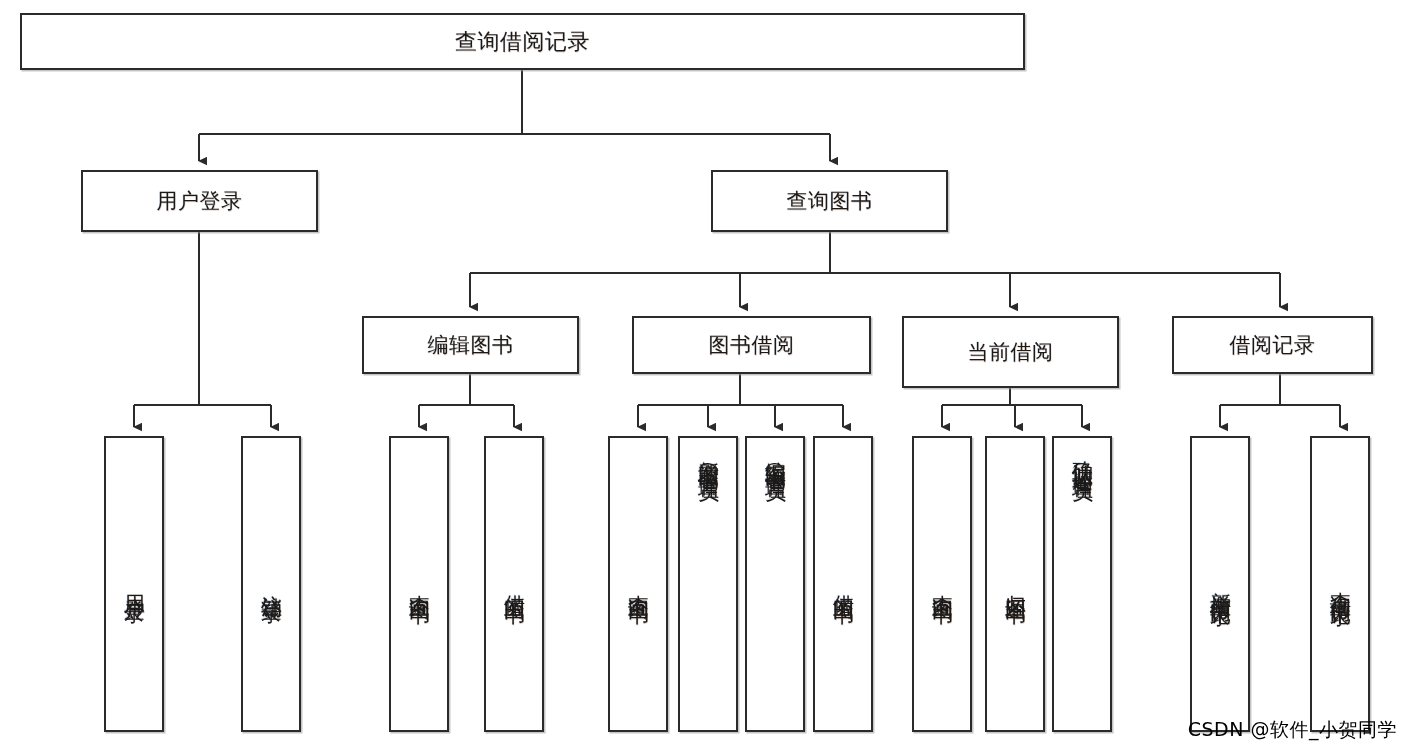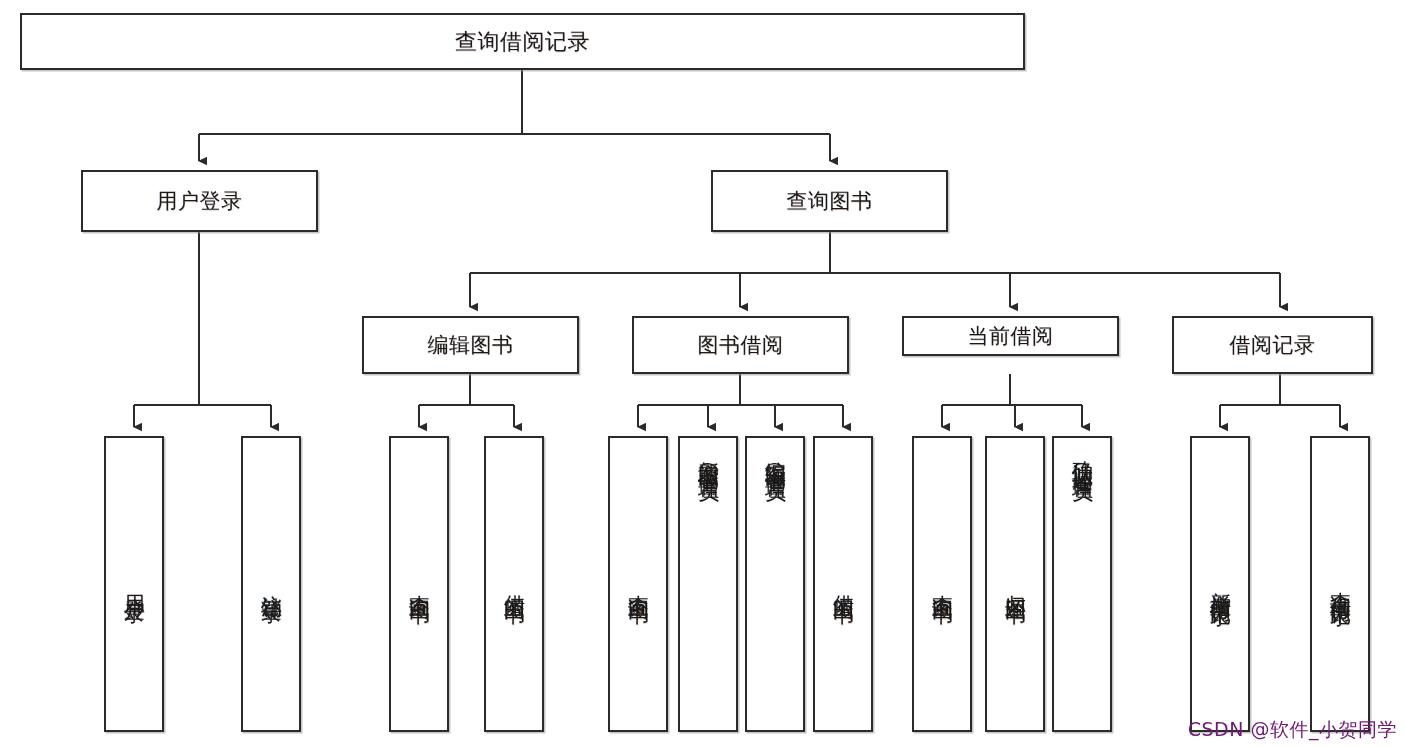--- a/index.html
+++ b/index.html
@@ -61,21 +61,21 @@
   }
   .leaf.centered {
     align-items: center;
     padding-top: 0;
   }
   .watermark {
     position: absolute;
     right: 8px;
     bottom: 4px;
     font-size: 19px;
-    color: #701a75;
+    color: #000000;
     letter-spacing: 0.5px;
     white-space: nowrap;
   }
 </style>
 </head>
 <body>
 
 <div id="canvas">
 
   <svg id="wires" viewBox="0 0 1405 747" width="1405" height="747" xmlns="http://www.w3.org/2000/svg">
@@ -135,24 +135,24 @@
   <div class="node" style="left:81px; top:170px; width:237px; height:62px;">
     <span class="node-label">用户登录</span>
   </div>
   <div class="node" style="left:711px; top:170px; width:237px; height:62px;">
     <span class="node-label">查询图书</span>
   </div>
 
   <div class="node" style="left:362px; top:316px; width:217px; height:58px;">
     <span class="node-label">编辑图书</span>
   </div>
-  <div class="node" style="left:632px; top:316px; width:217px; height:58px;">
+  <div class="node" style="left:632px; top:316px; width:239px; height:58px;">
     <span class="node-label">图书借阅</span>
   </div>
-  <div class="node" style="left:902px; top:316px; width:217px; height:40px;">
+  <div class="node" style="left:902px; top:316px; width:217px; height:72px;">
     <span class="node-label">当前借阅</span>
   </div>
   <div class="node" style="left:1172px; top:316px; width:201px; height:58px;">
     <span class="node-label">借阅记录</span>
   </div>
 
   <div class="node leaf centered" style="left:104px; top:436px; width:60px; height:296px;">
     <span class="node-label">用户登录</span>
   </div>
   <div class="node leaf centered" style="left:241px; top:436px; width:60px; height:296px;">

